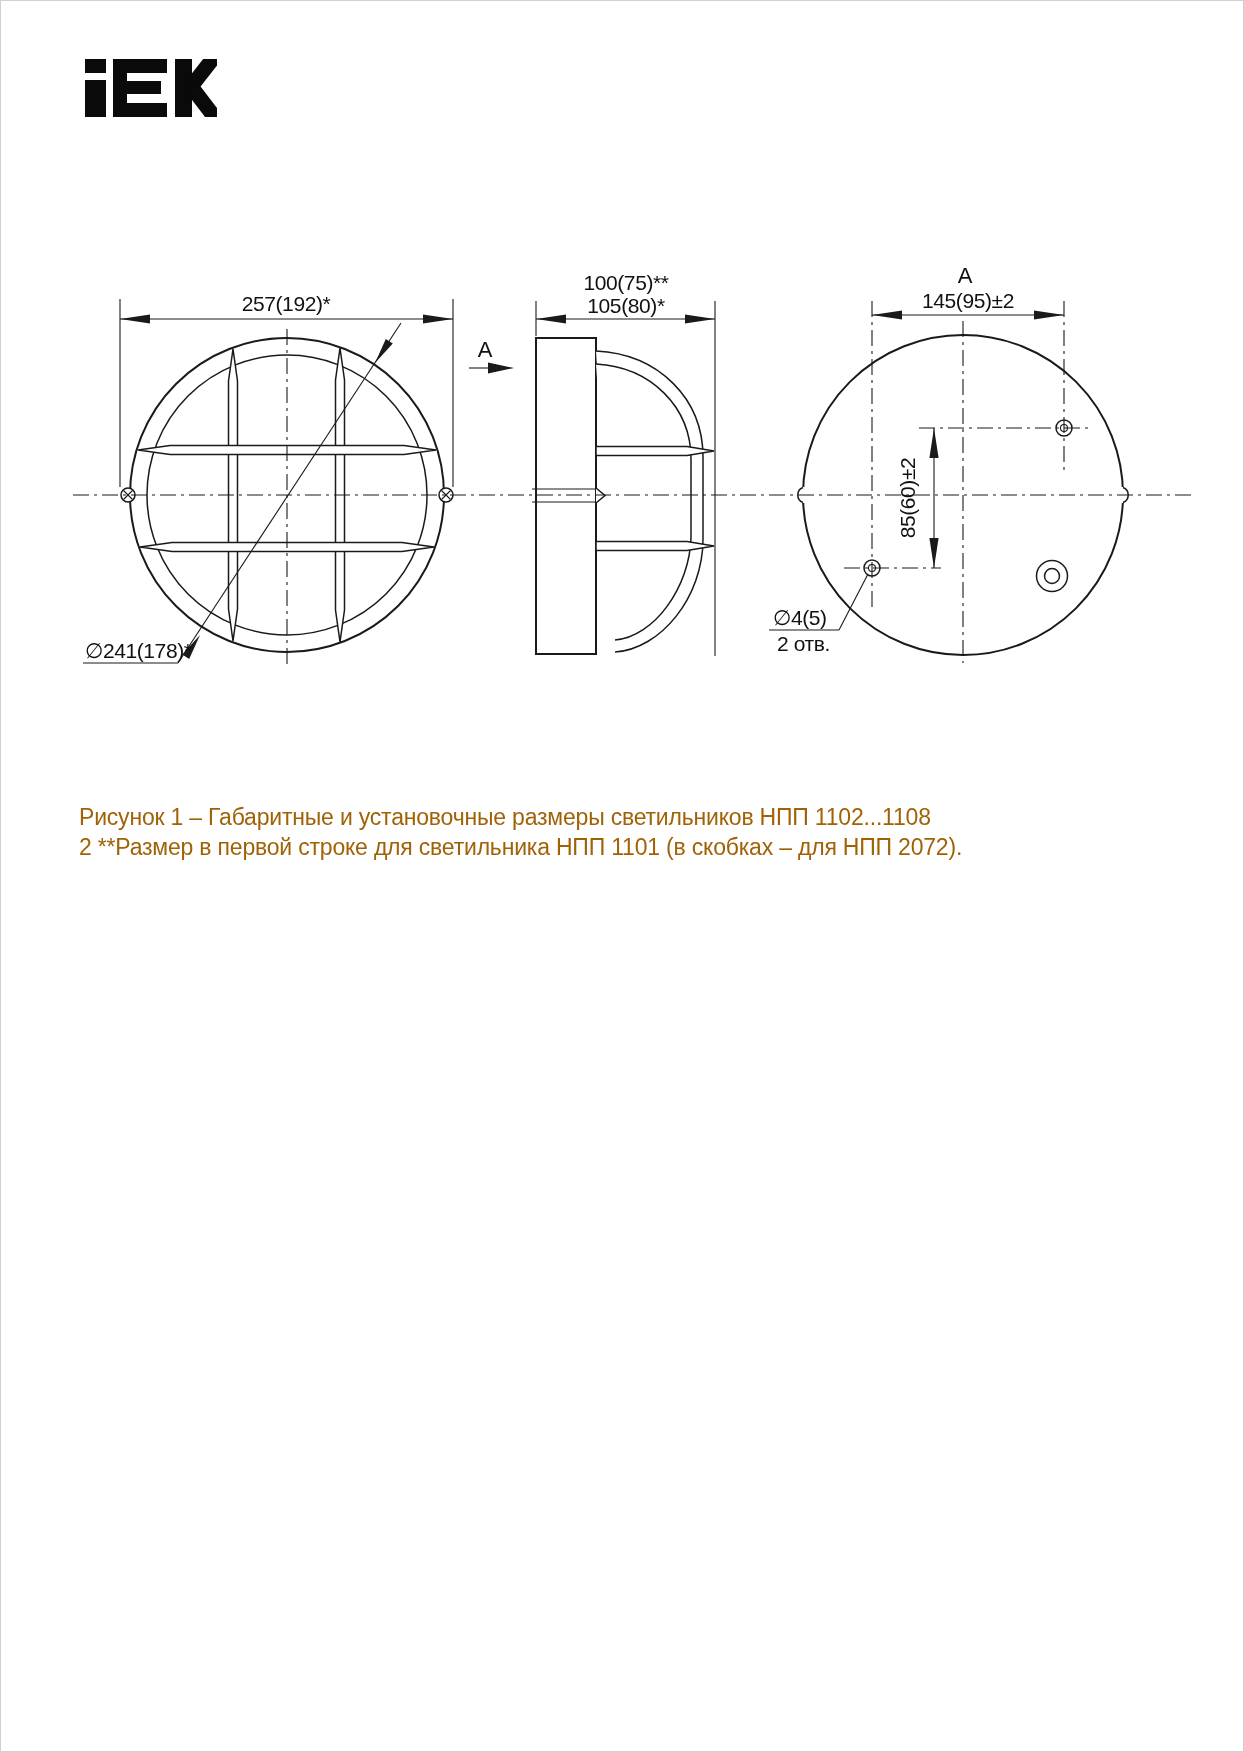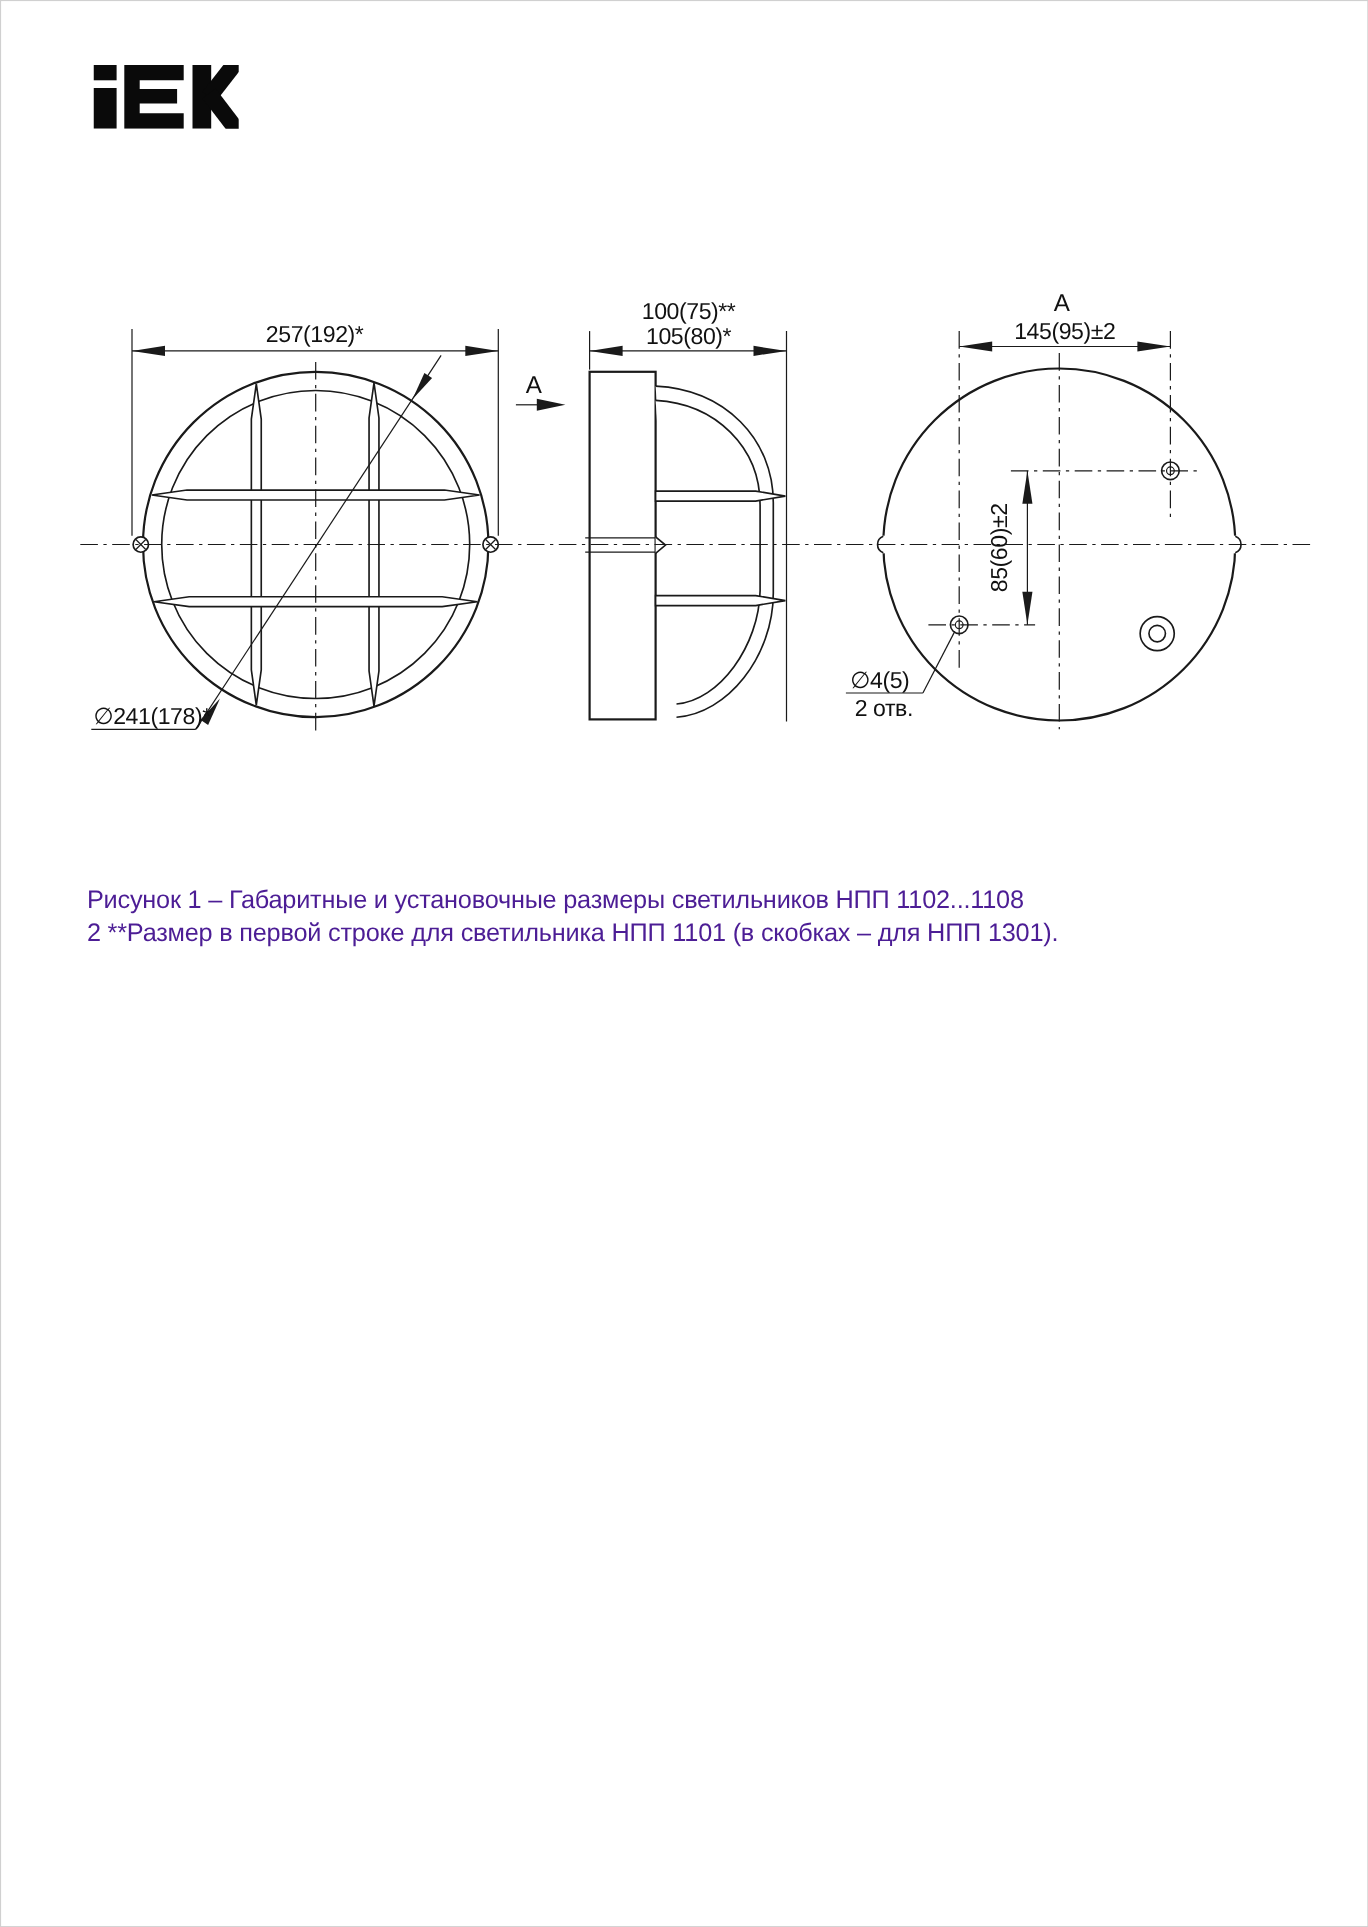--- a/index.html
+++ b/index.html
@@ -21,21 +21,21 @@
   .drawing .thin{stroke:#1a1a1a;stroke-width:1.1;fill:none;}
   .drawing .cl{stroke:#1a1a1a;stroke-width:1.1;fill:none;stroke-dasharray:16 5 3 5;}
   .drawing .arrow{fill:#1a1a1a;stroke:none;}
   .drawing text{
     font-family:"Liberation Sans","DejaVu Sans",sans-serif;
     font-size:21px;fill:#111111;letter-spacing:-0.4px;
   }
   .drawing text.viewlabel{font-size:22px;}
   .caption{
     position:absolute;left:78px;top:801px;width:1100px;
-    color:#4c1d95;font-size:23px;line-height:30px;letter-spacing:-0.2px;
+    color:#a16207;font-size:23px;line-height:30px;letter-spacing:-0.2px;
   }
   .caption p{margin:0;padding:0;}
 </style>
 </head>
 <body>
 
 <div class="page">
 
   <div class="logo">
     <svg viewBox="0 0 132 58">
@@ -170,16 +170,16 @@
     <g>
       <line class="thin" x1="768" y1="629" x2="838" y2="629"></line>
       <line class="thin" x1="838" y1="629" x2="867" y2="573"></line>
       <text x="772" y="624">∅4(5)</text>
       <text x="776" y="650">2 отв.</text>
     </g>
   </svg>
 
   <div class="caption">
     <p>Рисунок 1 – Габаритные и установочные размеры светильников НПП 1102...1108</p>
-    <p>2 **Размер в первой строке для светильника НПП 1101 (в скобках – для НПП 1301).</p>
+    <p>2 **Размер в первой строке для светильника НПП 1101 (в скобках – для НПП 2072).</p>
   </div>
 
 </div>
 
 </body></html>

